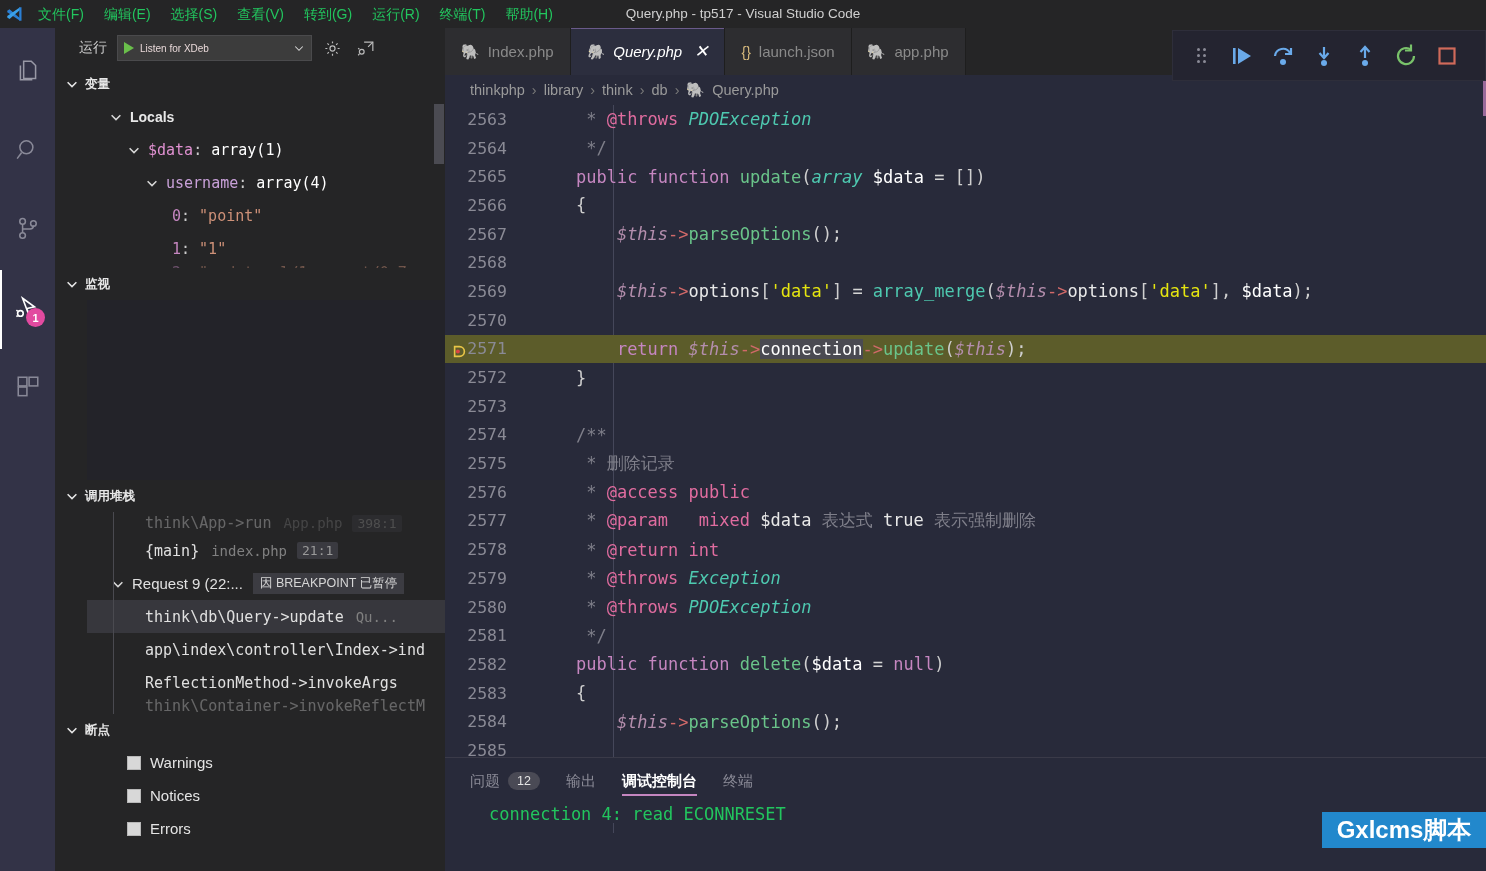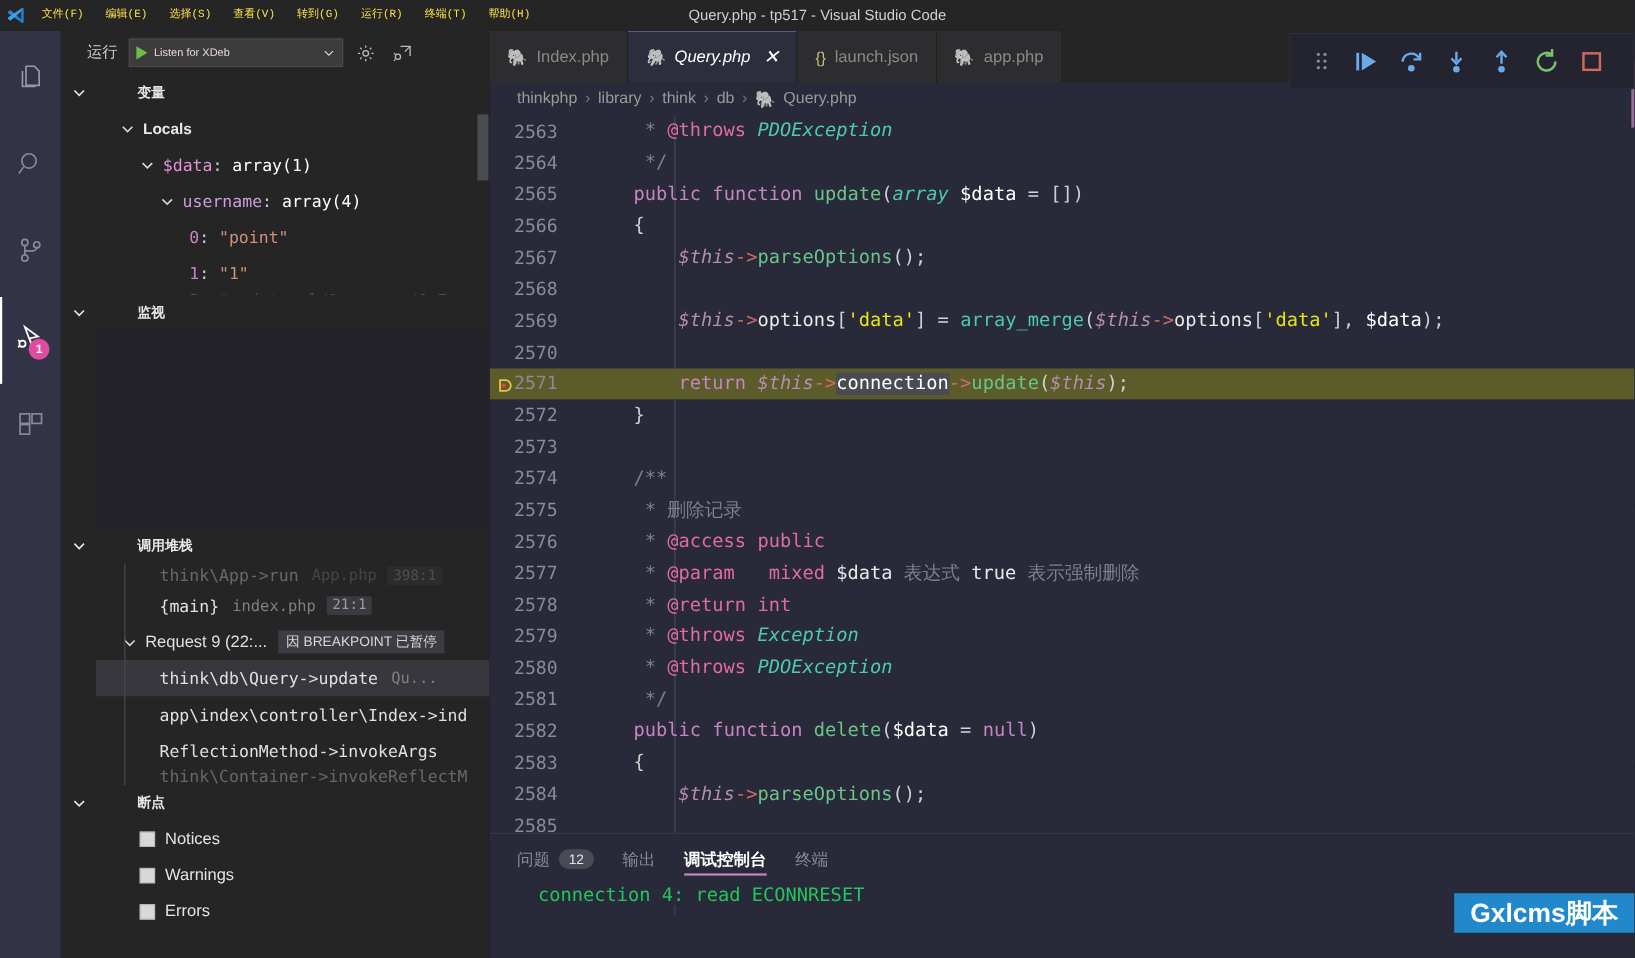--- a/index.html
+++ b/index.html
@@ -12,21 +12,21 @@
   #app { position:relative; width:1486px; height:871px; background:#1e1e2e; }
 
   
   .titlebar {
     position:absolute; left:0; top:0; width:1486px; height:28px;
     background:#252526; display:flex; align-items:center;
     font-size:13px; color:#cccccc; z-index:30;
   }
   .vscode-logo { width:28px; height:28px; display:flex; align-items:center; justify-content:center; }
   .menu-items { display:flex; align-items:center; gap:0px; }
-  .menu-item { padding:0 10px; font-size:10px; color:#fde047; white-space:nowrap; line-height:28px;font-family:Liberation Mono, monospace; }
+  .menu-item { padding:0 10px; font-size:14px; color:#22c55e; white-space:nowrap; line-height:28px; }
   .win-title {
     position:absolute; left:0; width:1486px; text-align:center;
     font-size:13.5px; color:#d0d0d0; pointer-events:none; line-height:28px;
   }
 
   
   .activitybar {
     position:absolute; left:0; top:28px; width:55px; height:843px;
     background:#333347; display:flex; flex-direction:column; align-items:center;
     padding-top:5px; z-index:20;
@@ -62,21 +62,21 @@
   }
   .play-tri { width:0;height:0;border-left:10px solid #6abf4b;border-top:6px solid transparent;border-bottom:6px solid transparent; }
   .run-select-text { font-size:10px; color:#e8d8d8; white-space:nowrap; overflow:hidden; flex:1; }
   .icon-btn { width:28px;height:28px;display:flex;align-items:center;justify-content:center;opacity:.85; }
 
   .section { display:flex; flex-direction:column; }
   .section-header {
     height:32px; display:flex; align-items:center; gap:6px;
     padding-left:10px; background:#252526; flex-shrink:0;
   }
-  .section-title { font-size:12.5px; font-weight:bold; color:#e7e7e7;margin-left:40px; }
+  .section-title { font-size:12.5px; font-weight:bold; color:#e7e7e7; }
   .chev { width:14px;height:14px;display:inline-block; }
   .section-body { background:#252526; overflow:hidden; position:relative;margin-left:32px; }
 
   .var-row { height:33px; display:flex; align-items:center; font-size:15px; font-family:"DejaVu Sans Mono", monospace; white-space:nowrap; }
   .var-name-locals { color:#e8e8e8; font-weight:bold; font-family:"Liberation Sans",sans-serif; font-size:14px; }
   .vname { color:#e091d1; }
   .vname2 { color:#c8a0d8; }
   .vcolon { color:#cccccc; }
   .vval { color:#ffffff; }
   .vstr { color:#ce9178; }
@@ -370,25 +370,25 @@
     <div class="section">
       <div class="section-header">
         <svg class="chev" viewBox="0 0 16 16">
             <path d="M3 6 L8 11 L13 6" fill="none" stroke="#e7e7e7" stroke-width="1.7"></path>
           </svg>
         <span class="section-title">断点</span>
       </div>
       <div class="section-body">
         <div class="bp-row">
           <span class="bp-check"></span>
-          <span>Notices</span>
+          <span>Warnings</span>
         </div>
         <div class="bp-row">
           <span class="bp-check"></span>
-          <span>Warnings</span>
+          <span>Notices</span>
         </div>
         <div class="bp-row">
           <span class="bp-check"></span>
           <span>Errors</span>
         </div>
       </div>
     </div>
   </div>
 
   <div class="editor-area">

